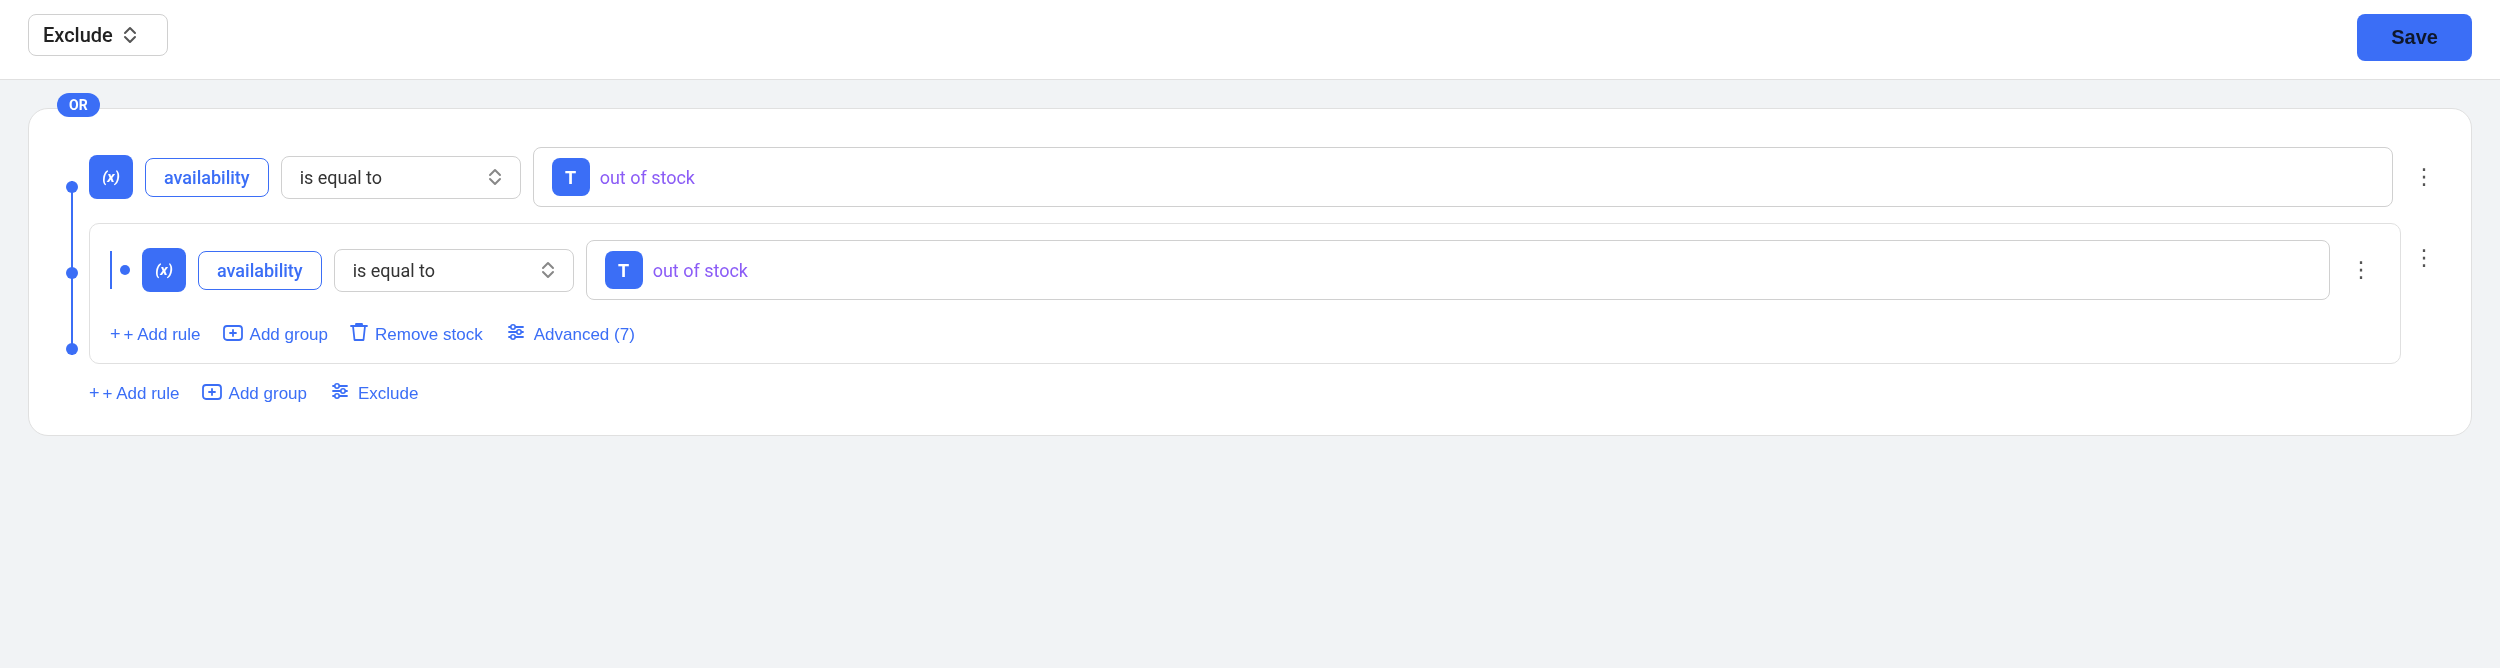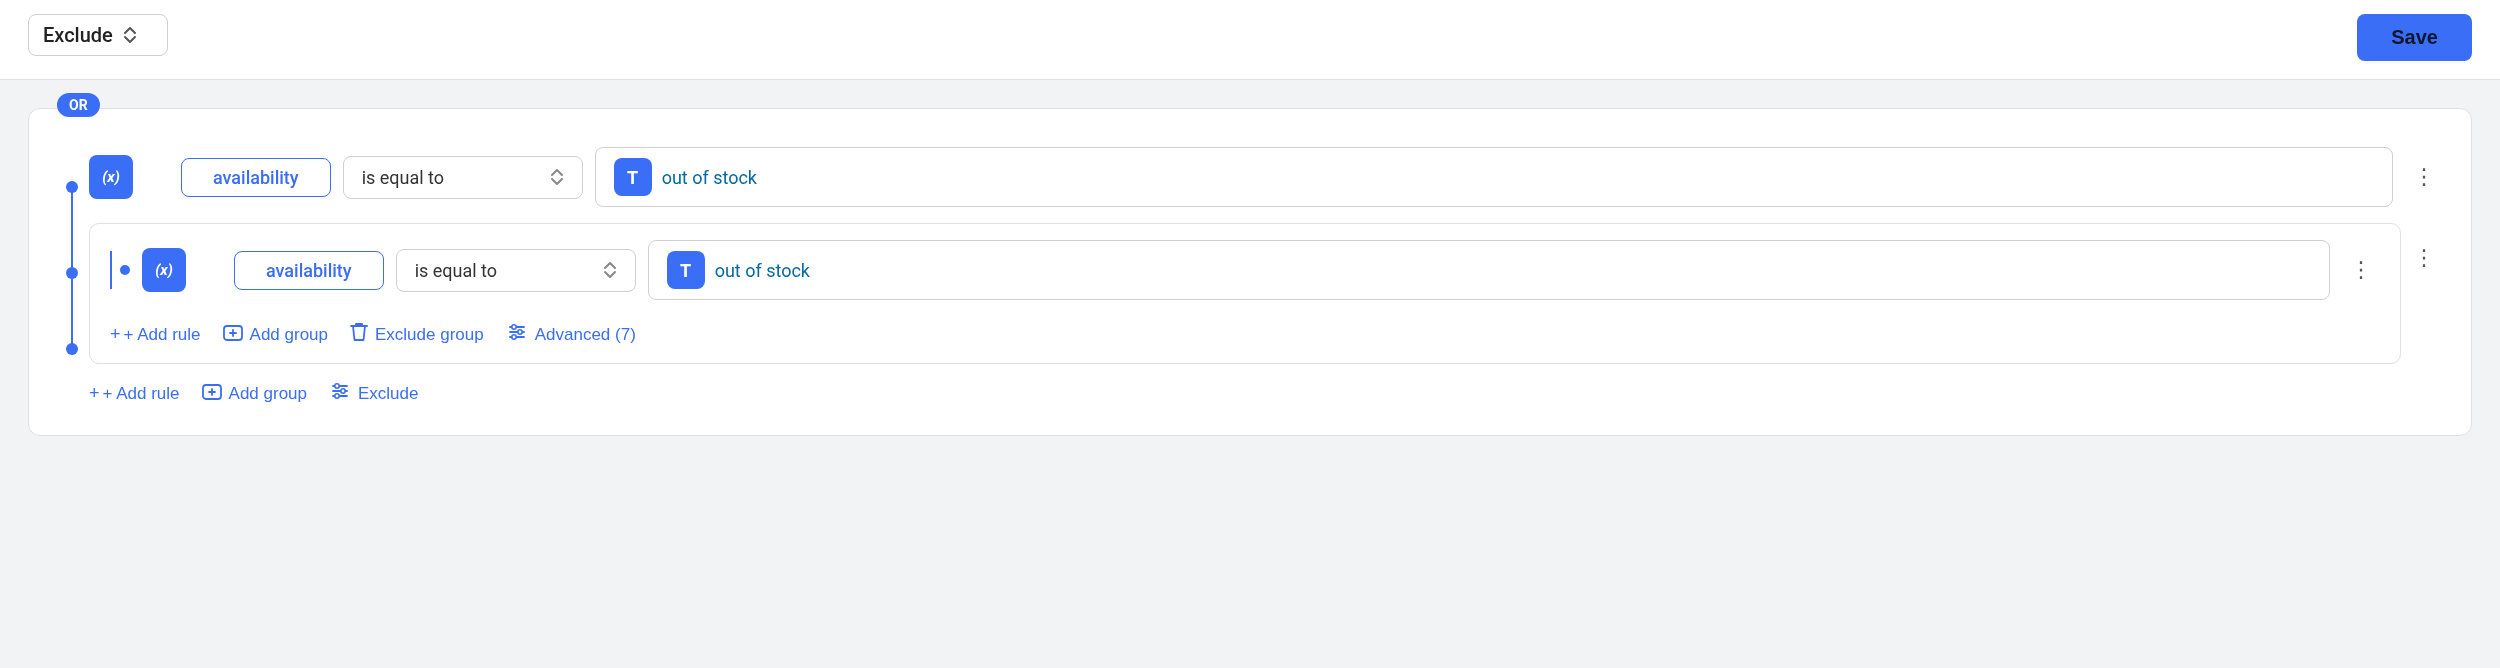--- a/index.html
+++ b/index.html
@@ -62,21 +62,21 @@
 
     
     .main-content {
       padding: 28px 28px;
       flex: 1;
     }
 
     .rule-builder {
       background: #ffffff;
       border: 1.5px solid #e0e0e0;
-      border-radius: 12px;
+      border-radius: 20px;
       padding: 30px 28px 28px 28px;
       position: relative;
     }
 
     
     .or-badge {
       position: absolute;
       top: -16px;
       left: 28px;
       background: #3b6ef6;
@@ -107,27 +107,26 @@
       align-items: center;
       justify-content: center;
       font-size: 16px;
       font-weight: 700;
       flex-shrink: 0;
     }
 
     .var-pill {
       border: 1.5px solid #3b6ef6;
       border-radius: 8px;
-      padding: 8px 31px;
+      padding: 8px 18px;
       font-size: 18px;
       color: #3b6ef6;
       font-weight: 500;
       background: #fff;
       min-width: 120px;
-      margin-left: 36px;
     }
 
     
     .operator-dropdown {
       border: 1.5px solid #d0d0d0;
       border-radius: 8px;
       padding: 10px 18px;
       font-size: 18px;
       color: #333;
       background: #fff;
@@ -166,21 +165,21 @@
       display: flex;
       align-items: center;
       justify-content: center;
       font-size: 18px;
       font-weight: 700;
       flex-shrink: 0;
     }
 
     .value-text {
       font-size: 18px;
-      color: #0369a1;
+      color: #8b5cf6;
     }
 
     
     .more-menu-btn {
       color: #555;
       cursor: pointer;
       font-size: 22px;
       padding: 6px 8px;
       background: none;
       border: none;
@@ -344,21 +343,21 @@
                 </span>
                 <span>Add group</span>
               </button>
 
               <button class="action-btn">
                 <span>
                   <svg width="18" height="20" viewBox="0 0 18 20" fill="none">
                     <path d="M1 4h16M6 4V2h6v2M3 4l1.5 14h9L15 4" stroke="#3b6ef6" stroke-width="1.8" stroke-linecap="round" stroke-linejoin="round"></path>
                   </svg>
                 </span>
-                <span>Exclude group</span>
+                <span>Remove stock</span>
               </button>
 
               <button class="action-btn">
                 <span>
                   <svg width="22" height="18" viewBox="0 0 22 18" fill="none">
                     <path d="M4 4h14M4 9h14M4 14h14" stroke="#3b6ef6" stroke-width="1.8" stroke-linecap="round"></path>
                     <circle cx="8" cy="4" r="2.2" fill="#fff" stroke="#3b6ef6" stroke-width="1.6"></circle>
                     <circle cx="14" cy="9" r="2.2" fill="#fff" stroke="#3b6ef6" stroke-width="1.6"></circle>
                     <circle cx="8" cy="14" r="2.2" fill="#fff" stroke="#3b6ef6" stroke-width="1.6"></circle>
                   </svg>

